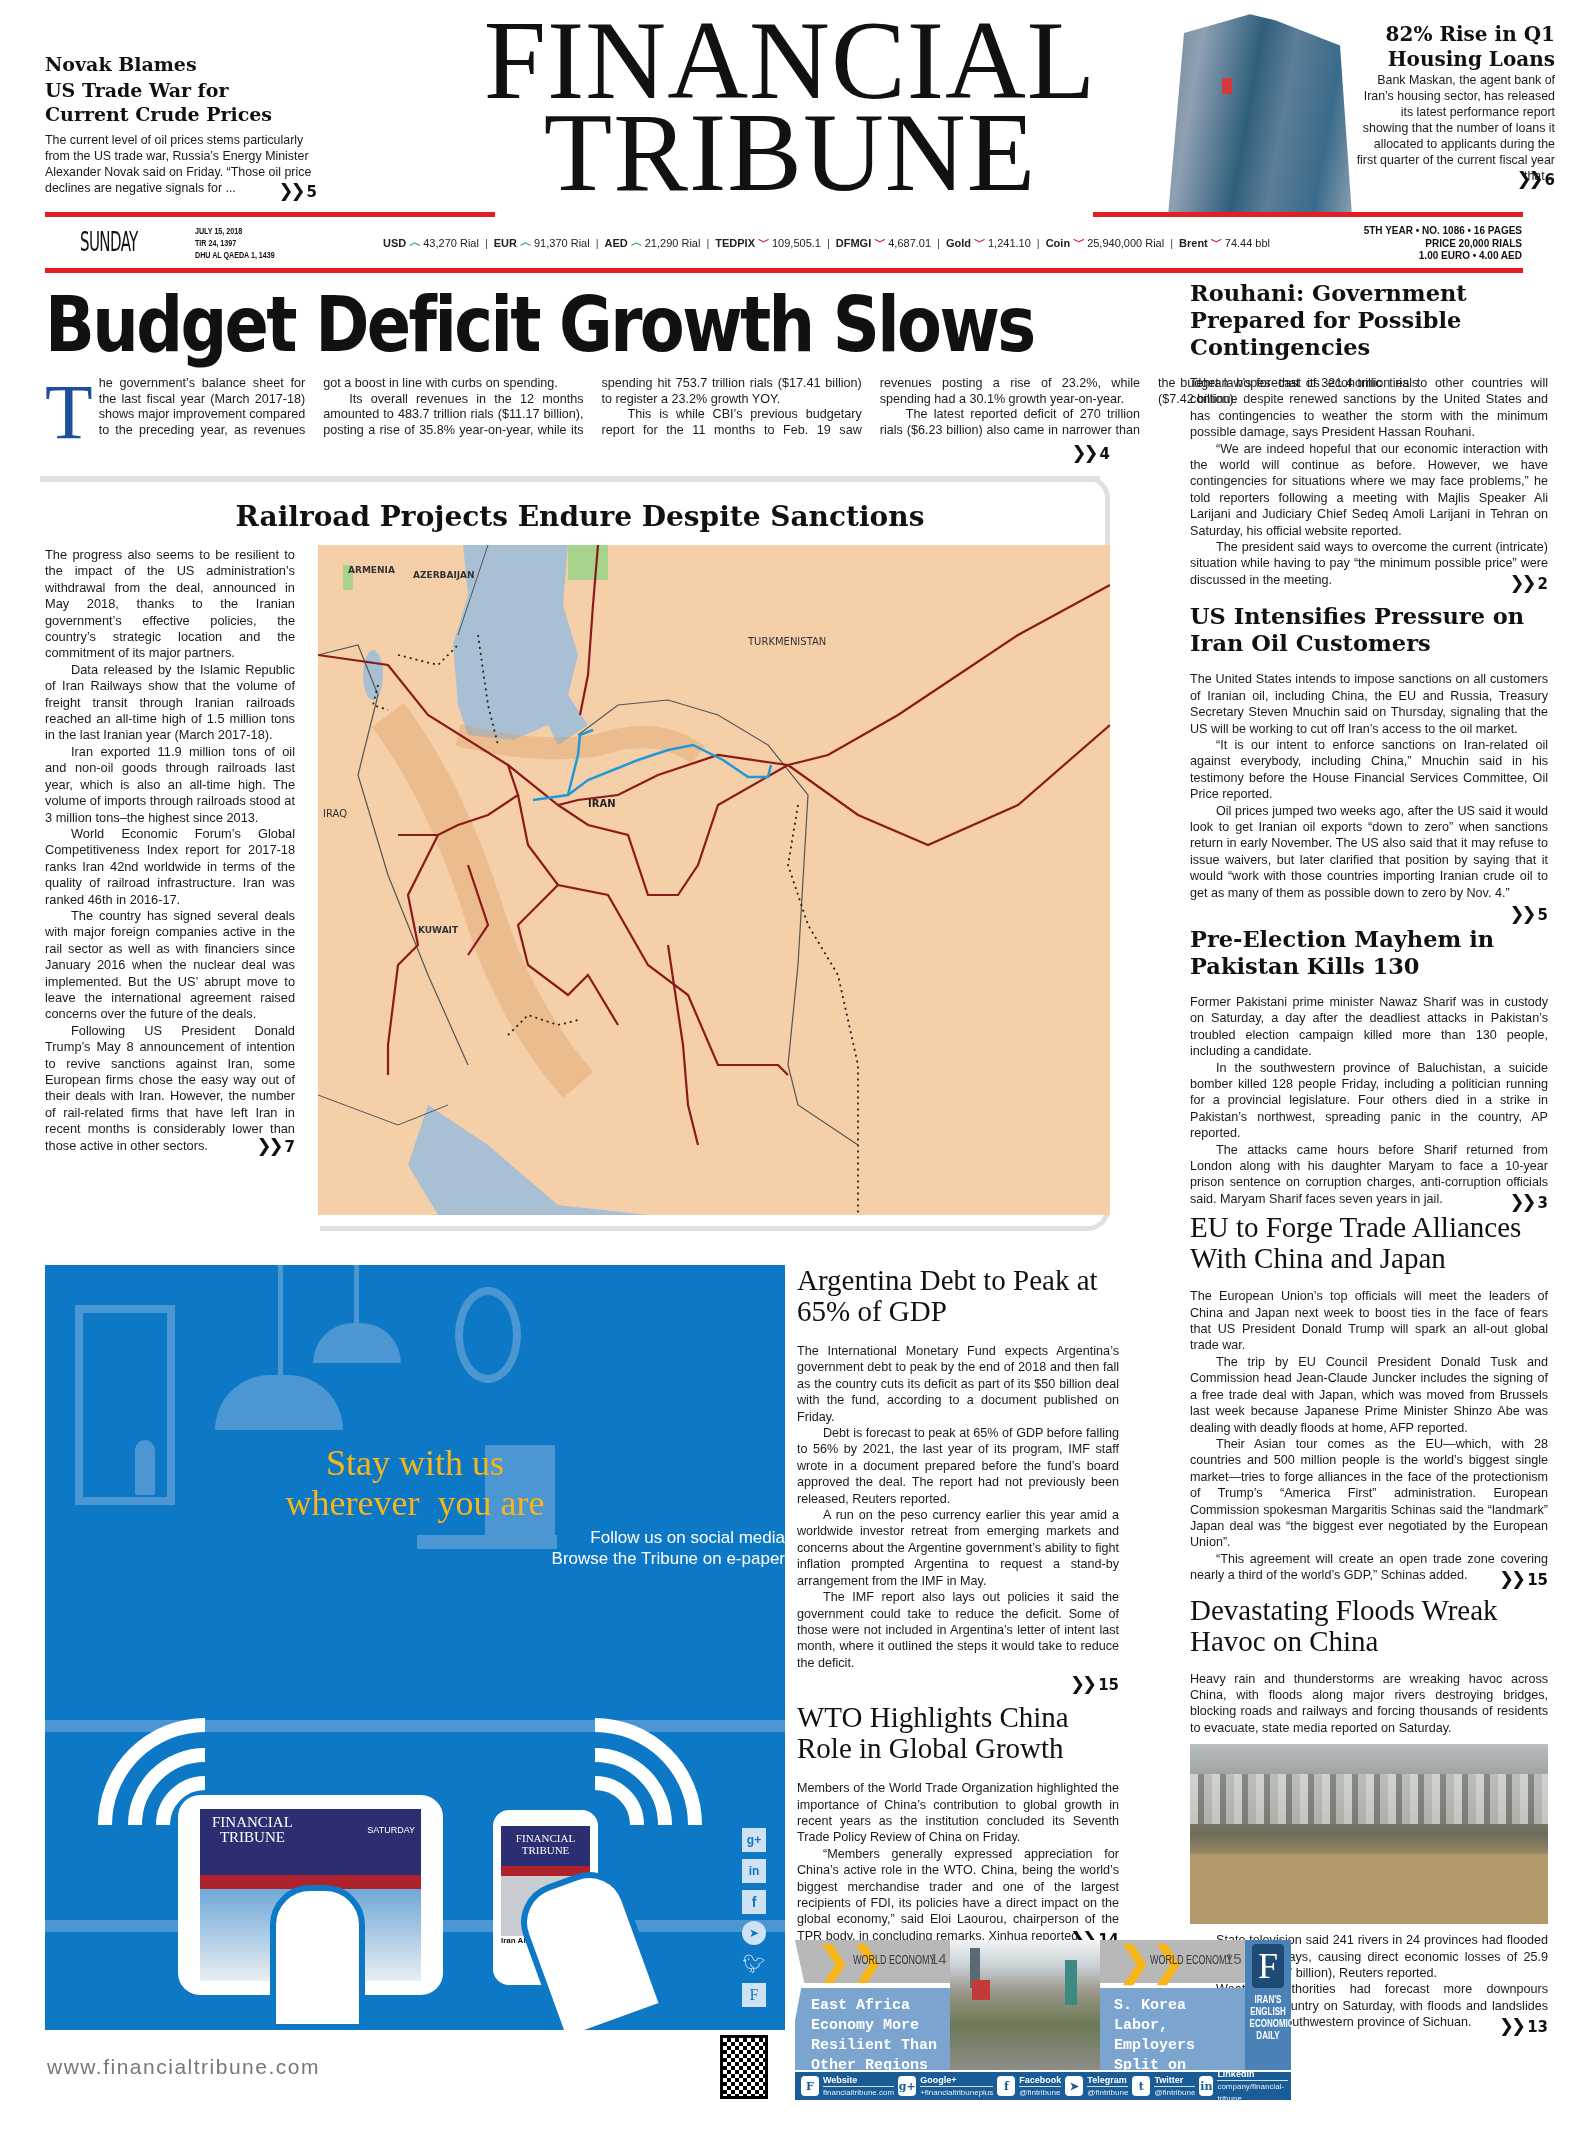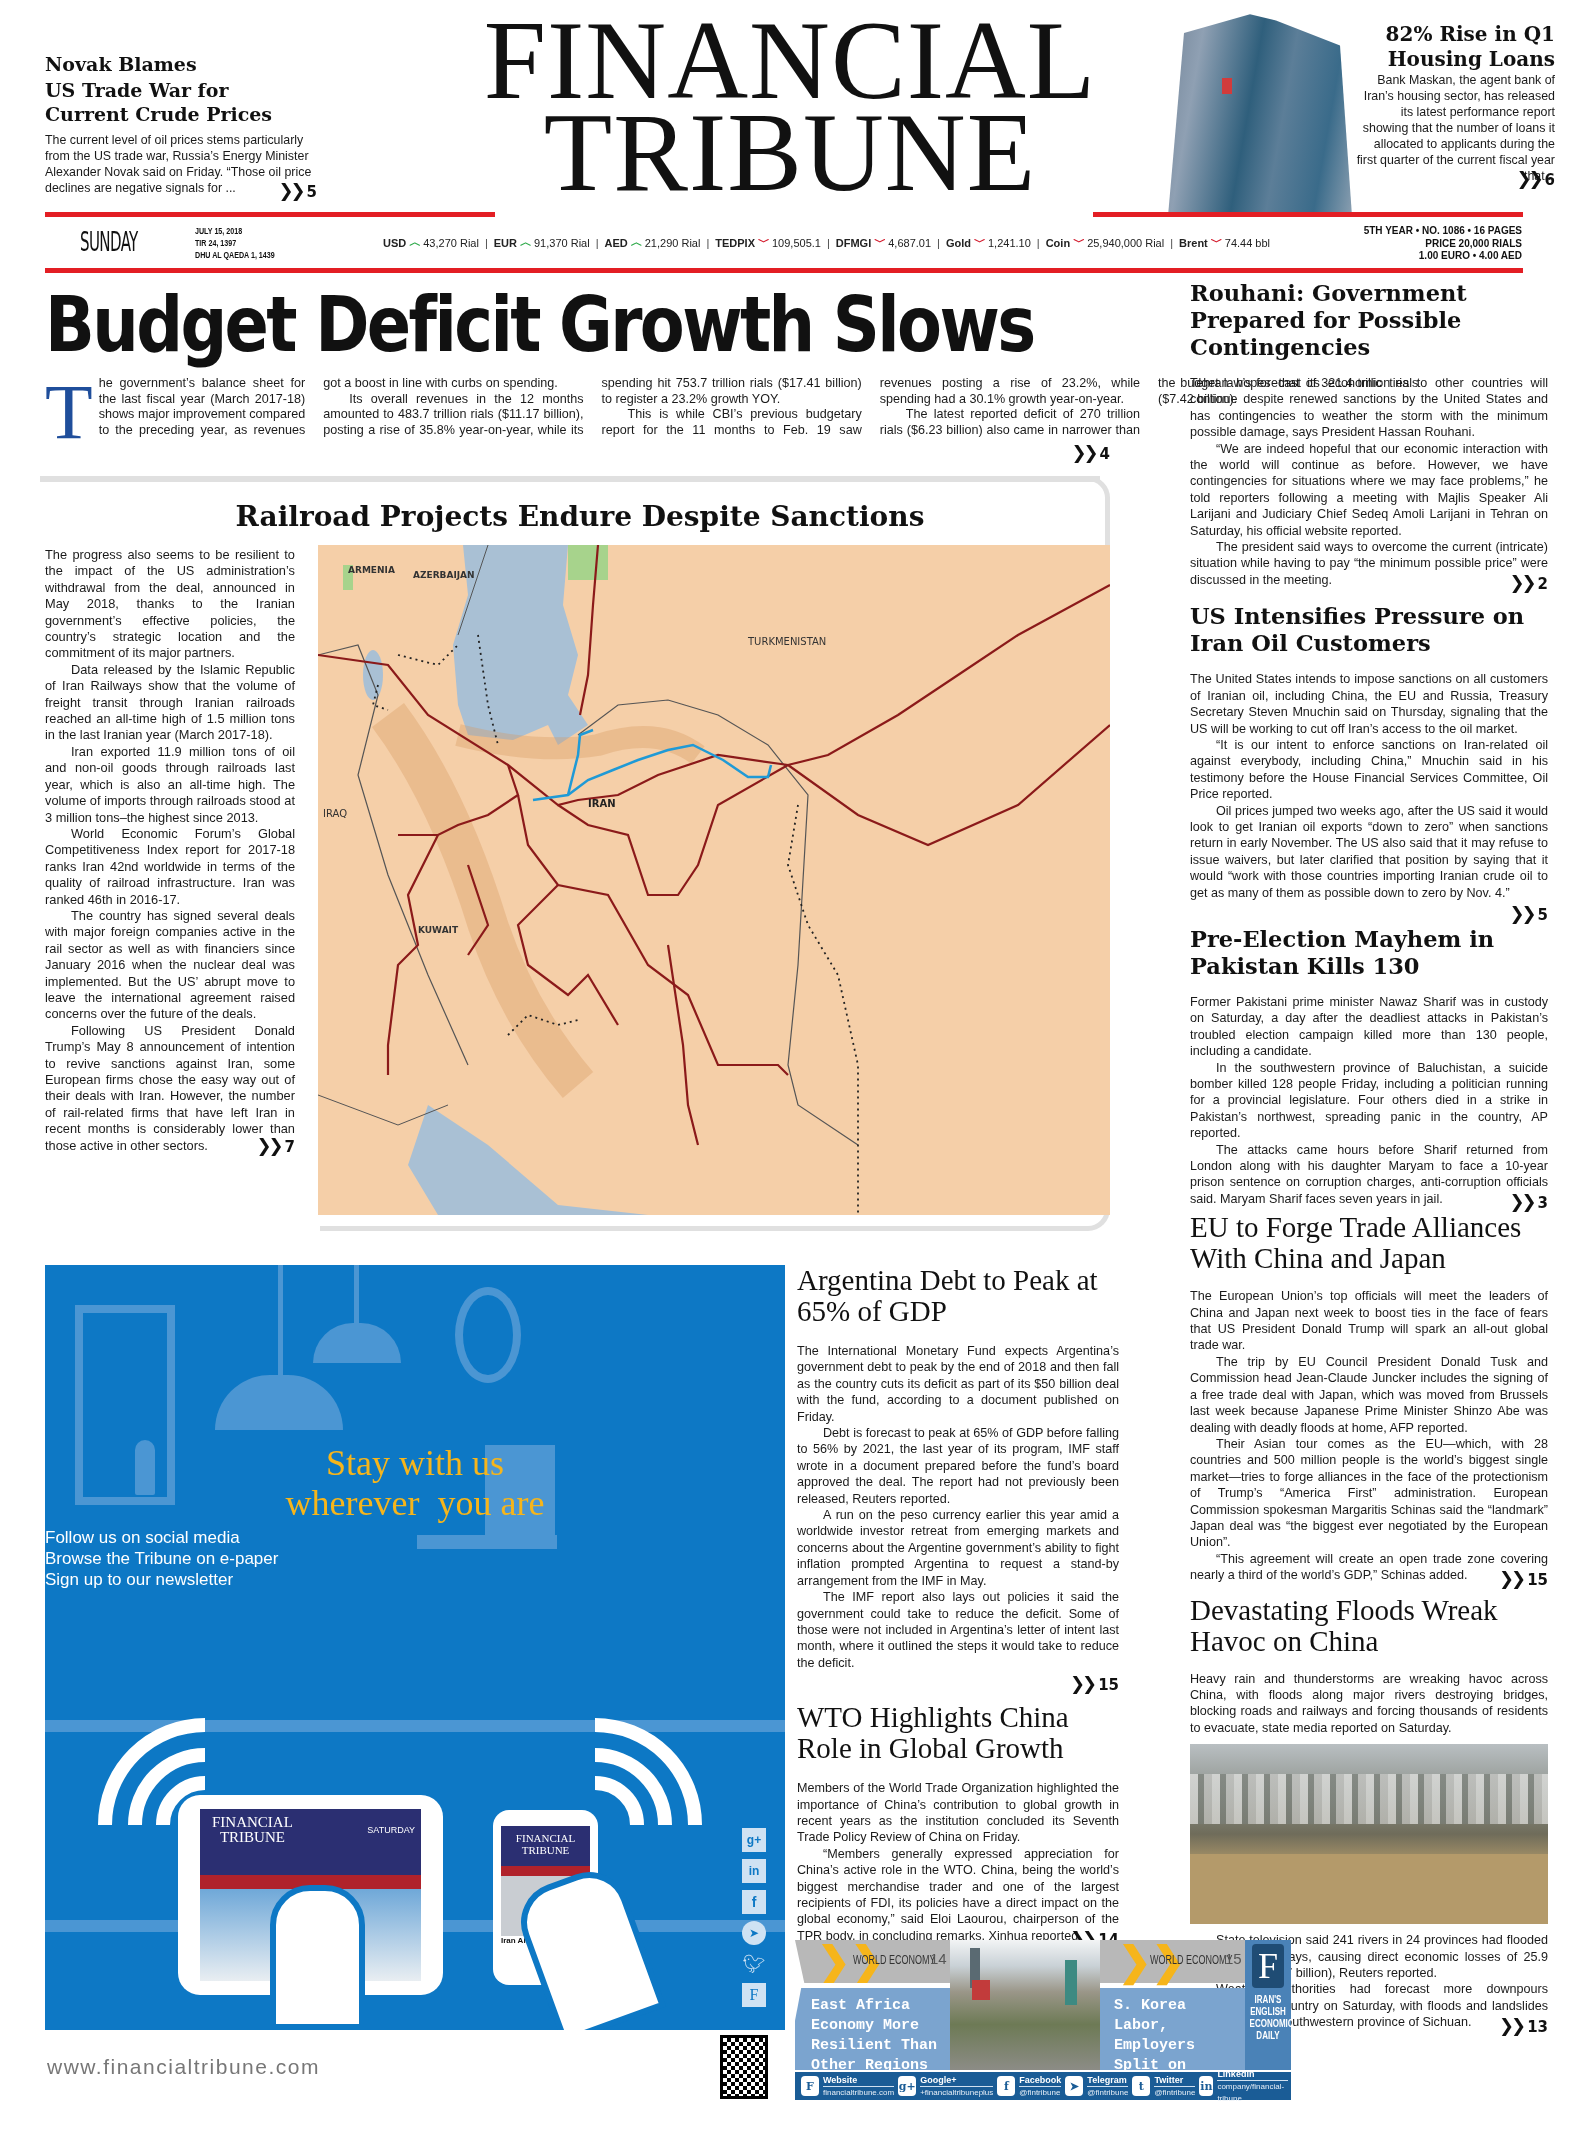--- a/index.html
+++ b/index.html
@@ -299,24 +299,23 @@
   <div class="ad-shape" style="left:309px; top:0; width:5px; height:60px;"></div>
   <div class="ad-shape" style="left:268px; top:58px; width:88px; height:40px; border-radius:44px 44px 0 0;"></div>
   <div class="ad-shape" style="left:410px; top:22px; width:66px; height:96px; border-radius:50%; background:transparent; border:8px solid #4b96d3;"></div>
   <div class="ad-shape" style="left:372px; top:270px; width:140px; height:14px;"></div>
   <div class="ad-shape" style="left:440px; top:180px; width:70px; height:90px;"></div>
   <div class="ad-shape" style="left:0; top:455px; width:740px; height:12px;"></div>
   <div class="ad-shape" style="left:0; top:655px; width:740px; height:12px;"></div>
 
   <div class="abs lserif" style="left:0; top:178px; width:740px; text-align:center; color:#f6b51b; font-size:36px; line-height:40px;">Stay with us</div>
   <div class="abs lserif" style="left:0; top:218px; width:740px; text-align:center; color:#f6b51b; font-size:36px; line-height:40px; white-space:pre;">wherever  you are</div>
-  <div class="abs" style="left:0; top:262px; width:740px; text-align:left; color:#fff; font-size:17px; line-height:21px;">
+  <div class="abs" style="left:0; top:262px; width:740px; text-align:right; color:#fff; font-size:17px; line-height:21px;">
     <div>Follow us on social media</div>
     <div>Browse the Tribune on e-paper</div>
-    <div>Sign up to our newsletter</div>
   </div>
 
   <svg class="abs" style="left:50px; top:450px;" width="120" height="120">
     <path d="M110 10 A100 100 0 0 0 10 110" stroke="#fff" stroke-width="14" fill="none"></path>
     <path d="M110 40 A70 70 0 0 0 40 110" stroke="#fff" stroke-width="14" fill="none"></path>
     <path d="M110 68 A42 42 0 0 0 68 110" stroke="#fff" stroke-width="14" fill="none"></path>
   </svg>
   <svg class="abs" style="left:540px; top:450px;" width="120" height="120">
     <path d="M10 10 A100 100 0 0 1 110 110" stroke="#fff" stroke-width="14" fill="none"></path>
     <path d="M10 40 A70 70 0 0 1 80 110" stroke="#fff" stroke-width="14" fill="none"></path>

